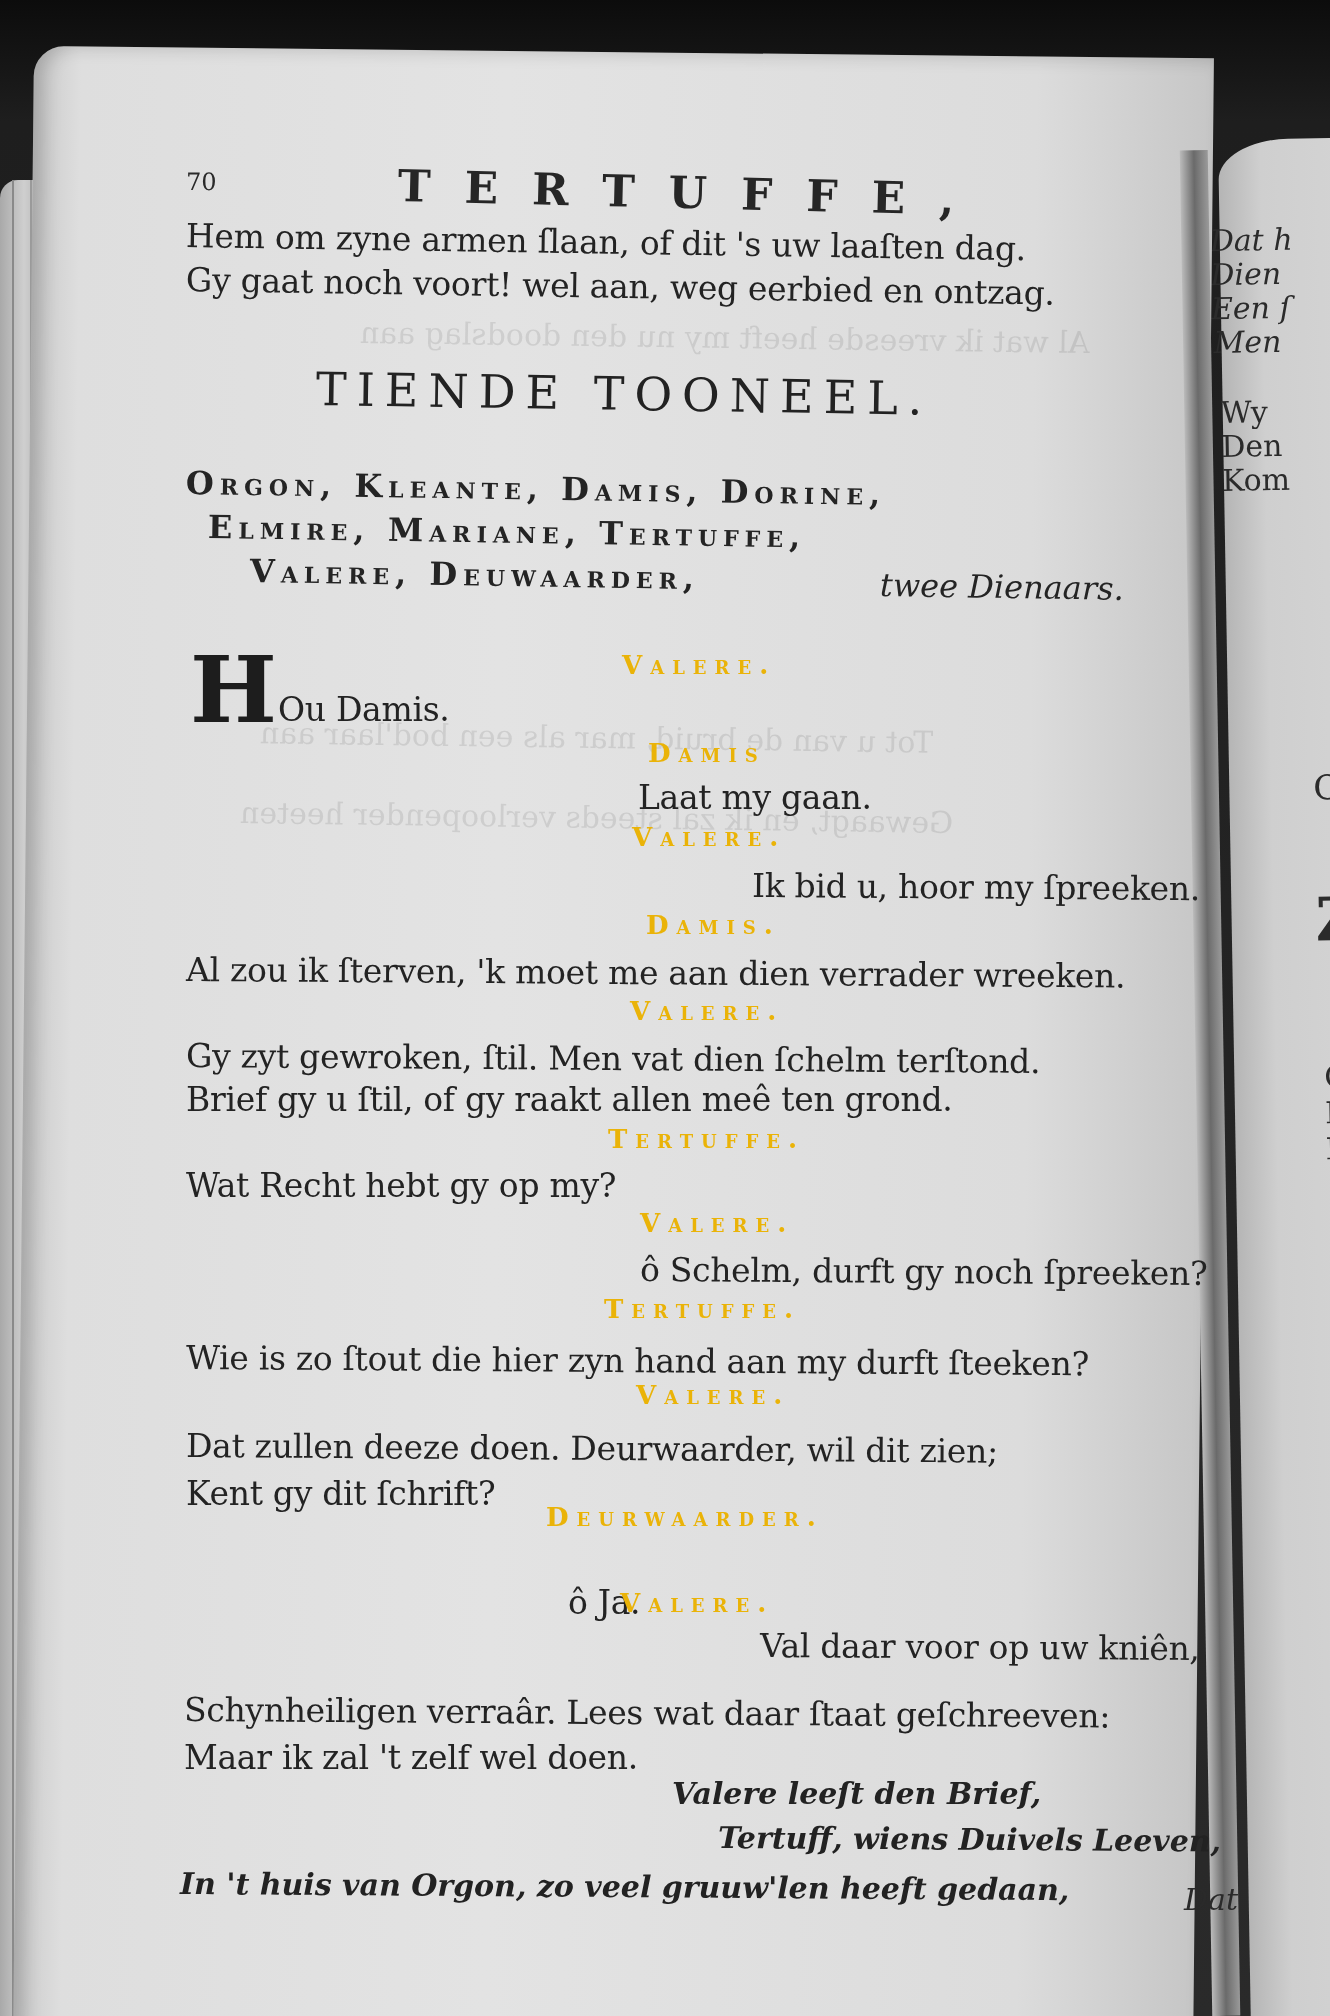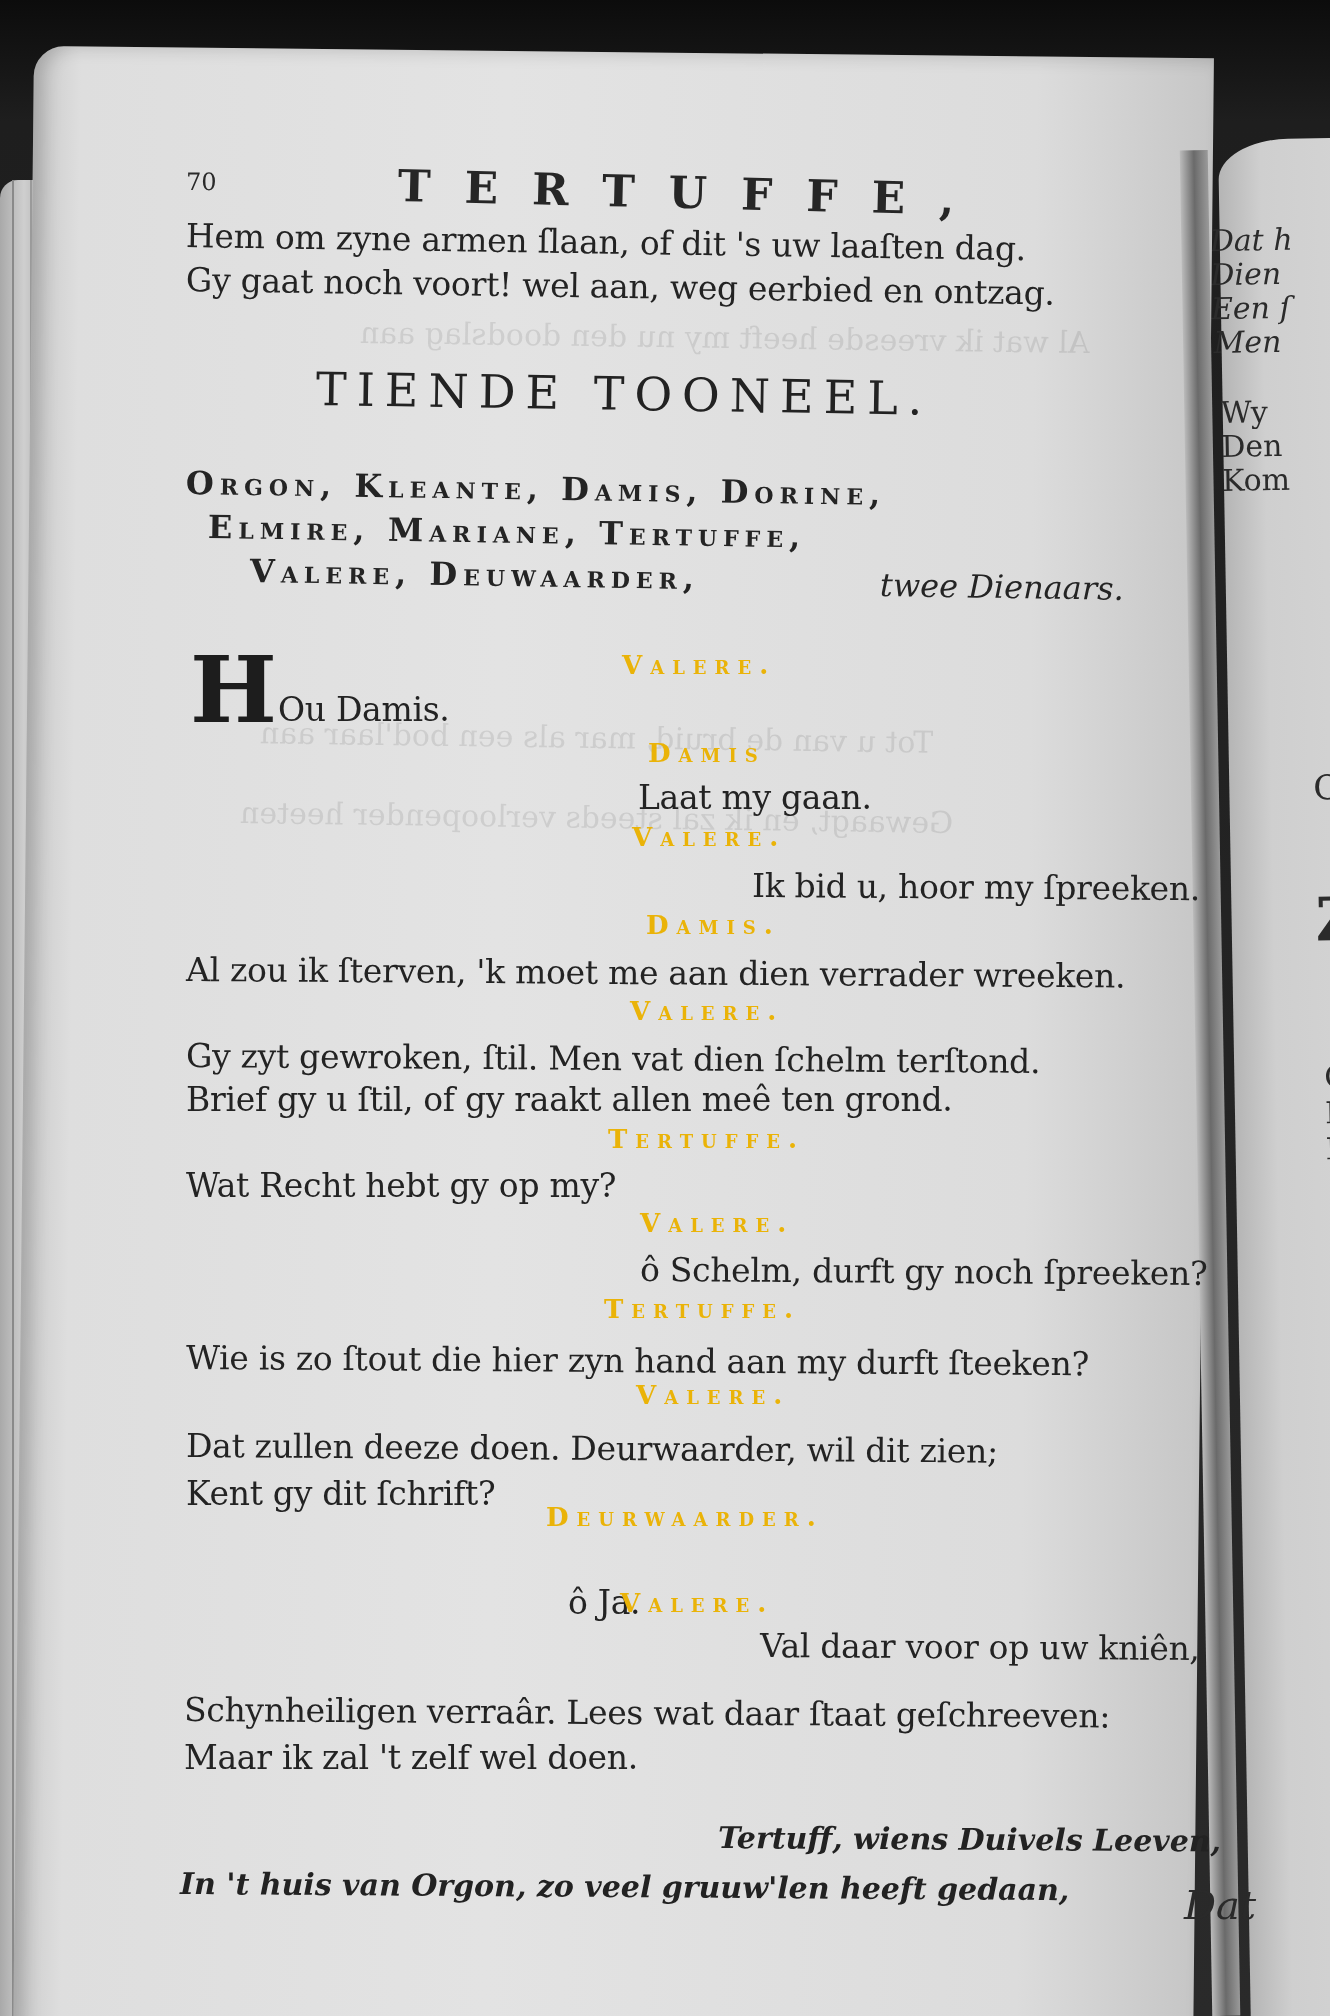--- a/index.html
+++ b/index.html
@@ -69,21 +69,21 @@
     font-size:46px; letter-spacing:10px; color:#222;
   }
   .cast {
     font-size:32px; letter-spacing:6px; font-variant:small-caps; font-weight:bold; color:#242424;
   }
   .cast .ital { font-variant:normal; font-style:italic; font-weight:normal; letter-spacing:0; }
   .dropcap {
     position:absolute; font-size:92px; font-weight:bold; color:#1d1d1d; line-height:1;
   }
   .stage-dir { font-style:italic; font-size:30px; font-weight:bold; color:#222; }
-  .catchword { font-size:40px; color:#2a2a2a; font-style:italic; }
+  .catchword { font-size:30px; color:#2a2a2a; font-style:italic; }
   .skew1 { transform:rotate(0.9deg); transform-origin:0 50%; }
   .skew2 { transform:rotate(1.4deg); transform-origin:0 50%; }
   .skew0 { transform:rotate(0.4deg); transform-origin:0 50%; }
   .bleed {
     position:absolute; color:rgba(60,60,60,0.12); font-size:30px; white-space:nowrap;
     transform:scaleX(-1) rotate(-0.8deg);
   }
 </style>
 </head>
 <body>
@@ -155,17 +155,18 @@
   <div class="line verse" style="left:186px;top:1474px;">Kent gy dit ſchrift?</div>
 
   <div class="line speaker" style="left:546px;top:1502px;">Deurwaarder.</div>
   <div class="line verse" style="left:568px;top:1548px;margin-top:35px;">ô Ja.</div>
 
   <div class="line speaker" style="left:620px;top:1588px;">Valere.</div>
   <div class="line verse skew0" style="left:760px;top:1626px;">Val daar voor op uw kniên,</div>
   <div class="line verse skew0" style="left:184px;top:1690px;">Schynheiligen verraâr.  Lees wat daar ſtaat geſchreeven:</div>
   <div class="line verse" style="left:184px;top:1738px;">Maar ik zal 't zelf wel doen.</div>
 
+  <div class="line stage-dir" style="left:672px;top:1776px;">Valere leeſt den Brief,</div>
   <div class="line stage-dir skew0" style="left:718px;top:1820px;">Tertuff, wiens Duivels Leeven,</div>
   <div class="line stage-dir skew0" style="left:180px;top:1866px;">In 't huis van Orgon, zo veel gruuw'len heeft gedaan,</div>
 
   <div class="line catchword" style="left:1184px;top:1882px;">Dat</div>
 </div>
 
 </body></html>

